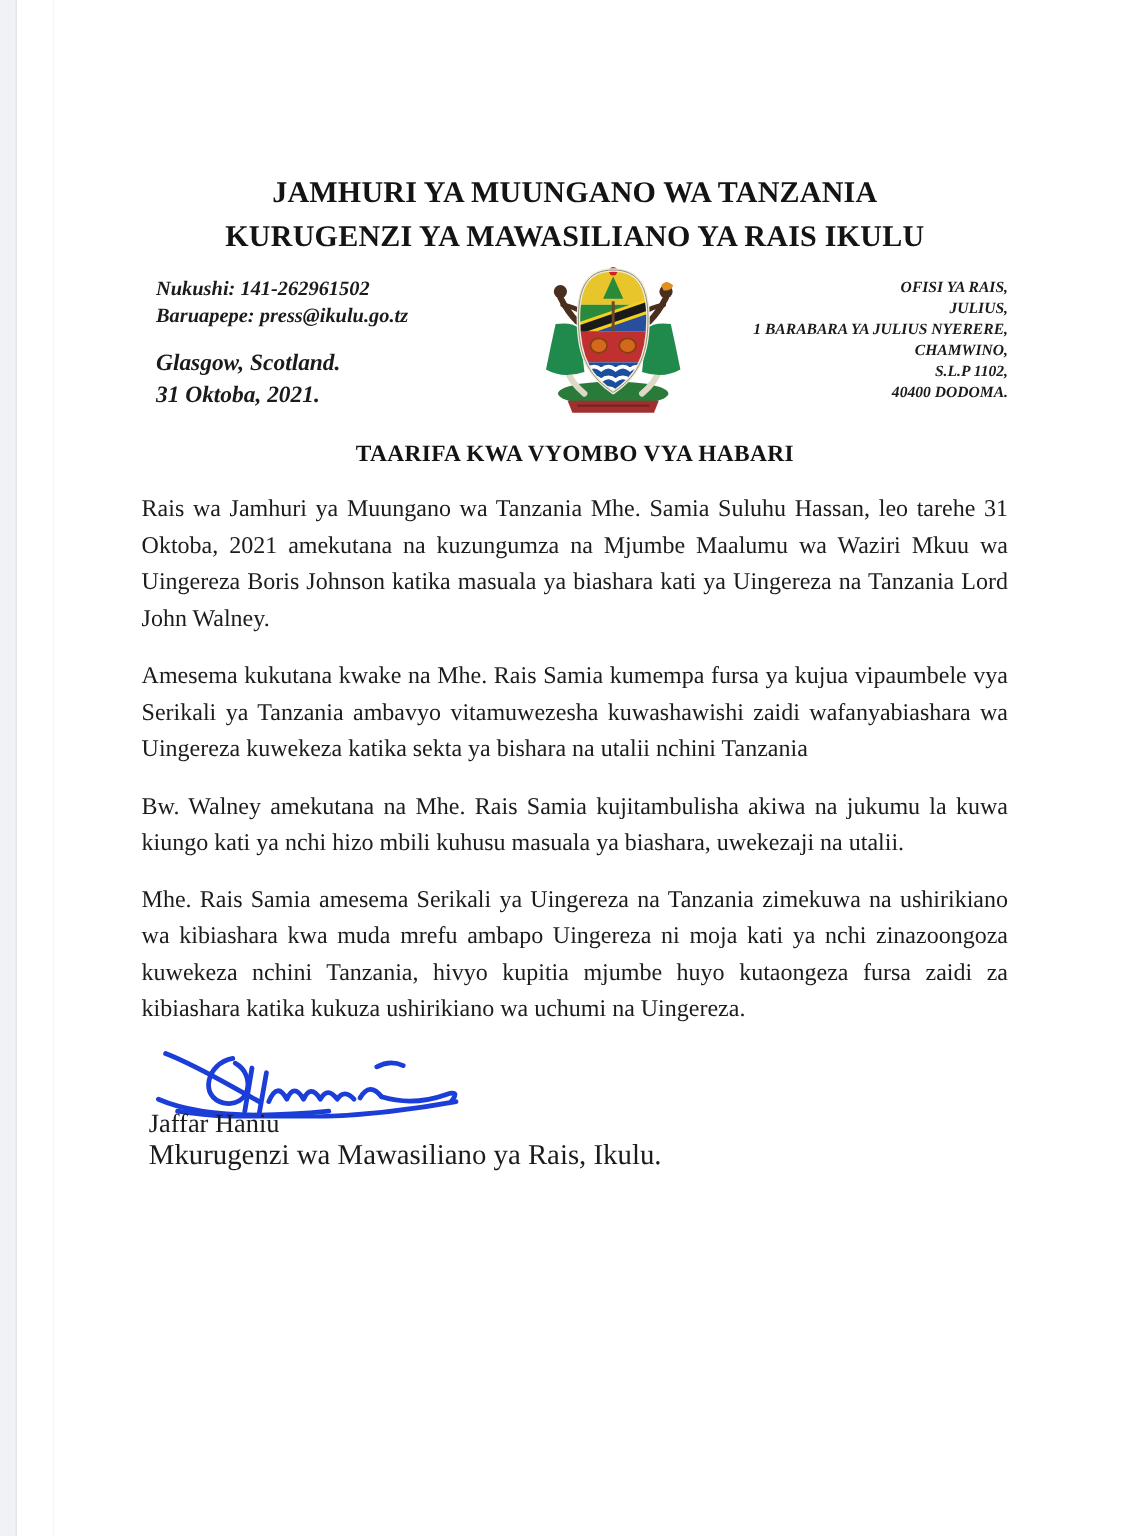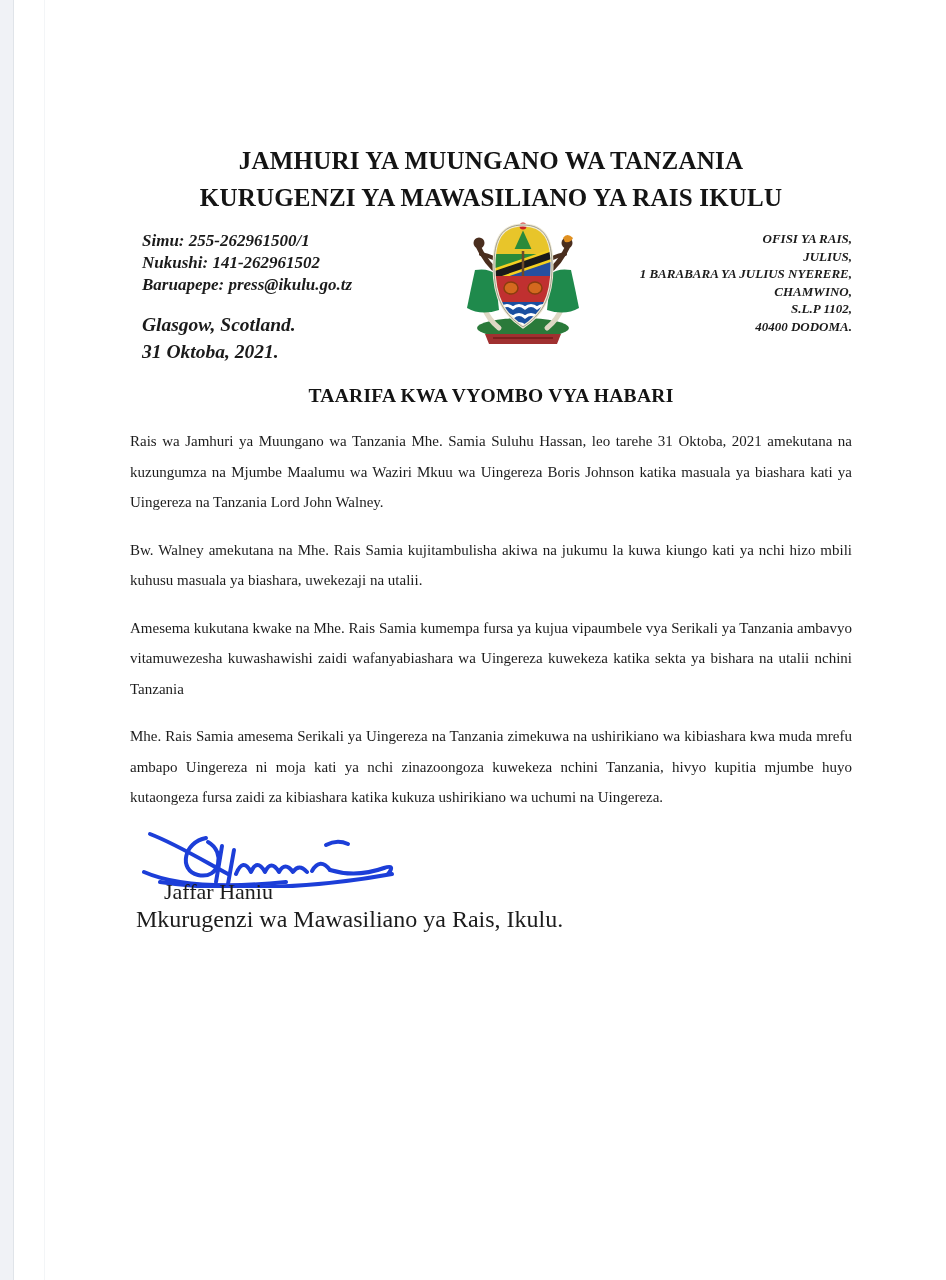--- a/index.html
+++ b/index.html
@@ -13,21 +13,21 @@
   }
   .page-edge {
     position: absolute; left: 0; top: 0; width: 14px; height: 1280px;
     background: #f0f2f6; border-right: 1px solid #e0e4e9;
   }
   .page-edge-line2 {
     position: absolute; left: 44px; top: 0; width: 1px; height: 1280px;
     background: #f3f5f7;
   }
   .page {
-    position: absolute; left: 130px; top: 0; width: 722px; height: 1056px;
+    position: absolute; left: 118px; top: 0; width: 722px; height: 1056px;
   }
   .letterhead-title {
     margin-top: 142px;
     text-align: center;
     font-weight: 700;
     font-size: 25px;
     line-height: 37px;
     letter-spacing: 0.2px;
     color: #141414;
   }
@@ -64,31 +64,31 @@
   .press-heading {
     margin-top: 20px;
     text-align: center;
     font-weight: 700;
     font-size: 19.5px;
     letter-spacing: 0.3px;
     color: #141414;
   }
   .body-text { margin-top: 19px; }
   .body-text p {
-    font-size: 15px;
+    font-size: 20px;
     line-height: 30.5px;
     text-align: justify;
     text-align-last: left;
     margin-bottom: 17px;
     color: #1c1c1c;
   }
   .signature-block { margin-top: 2px; padding-left: 6px; }
   .signature-svg { display: block; margin-left: 0; }
   .signatory-name {
-    font-size: 22px; line-height: 27px; color: #1c1c1c; margin-top: -10px; margin-left: 28px;
+    font-size: 22px; line-height: 27px; color: #1c1c1c; margin-top: -10px;
   }
   .signatory-role {
     font-size: 24px; line-height: 28px; color: #1c1c1c;
   }
 </style>
 </head>
 <body>
 
 <div class="page-edge"></div>
 <div class="page-edge-line2"></div>
@@ -96,21 +96,20 @@
 <div class="page">
 
   <div class="letterhead-title">
     <div>JAMHURI YA MUUNGANO WA TANZANIA</div>
     <div>KURUGENZI YA MAWASILIANO YA RAIS IKULU</div>
   </div>
 
   <div class="header-row">
 
     <div class="header-left">
-      <div class="contact-line">Simu: 255-262961500/1</div>
       <div class="contact-line">Nukushi: 141-262961502</div>
       <div class="contact-line">Baruapepe: press@ikulu.go.tz</div>
       <div class="place-date">
         <div>Glasgow, Scotland.</div>
         <div>31 Oktoba, 2021.</div>
       </div>
     </div>
 
     <div class="header-center">
       <svg class="emblem" width="140" height="132" viewBox="0 0 140 132" xmlns="http://www.w3.org/2000/svg">
@@ -170,22 +169,22 @@
       <div>S.L.P 1102,</div>
       <div>40400 DODOMA.</div>
     </div>
 
   </div>
 
   <div class="press-heading">TAARIFA KWA VYOMBO VYA HABARI</div>
 
   <div class="body-text">
     <p>Rais wa Jamhuri ya Muungano wa Tanzania Mhe. Samia Suluhu Hassan, leo tarehe 31 Oktoba, 2021 amekutana na kuzungumza na Mjumbe Maalumu wa Waziri Mkuu wa Uingereza Boris Johnson katika masuala ya biashara kati ya Uingereza na Tanzania Lord John Walney.</p>
+    <p>Amesema kukutana kwake na Mhe. Rais Samia kumempa fursa ya kujua vipaumbele vya Serikali ya Tanzania ambavyo vitamuwezesha kuwashawishi zaidi wafanyabiashara wa Uingereza kuwekeza katika sekta ya bishara na utalii nchini Tanzania</p>
     <p>Bw. Walney amekutana na Mhe. Rais Samia kujitambulisha akiwa na jukumu la kuwa kiungo kati ya nchi hizo mbili kuhusu masuala ya biashara, uwekezaji na utalii.</p>
-    <p>Amesema kukutana kwake na Mhe. Rais Samia kumempa fursa ya kujua vipaumbele vya Serikali ya Tanzania ambavyo vitamuwezesha kuwashawishi zaidi wafanyabiashara wa Uingereza kuwekeza katika sekta ya bishara na utalii nchini Tanzania</p>
     <p>Mhe. Rais Samia amesema Serikali ya Uingereza na Tanzania zimekuwa na ushirikiano wa kibiashara kwa muda mrefu ambapo Uingereza ni moja kati ya nchi zinazoongoza kuwekeza nchini Tanzania, hivyo kupitia mjumbe huyo kutaongeza fursa zaidi za kibiashara katika kukuza ushirikiano wa uchumi na Uingereza.</p>
   </div>
 
   <div class="signature-block">
     <svg class="signature-svg" width="290" height="58" viewBox="0 0 290 58" xmlns="http://www.w3.org/2000/svg">
       <g stroke="#1c3ed8" stroke-width="4" fill="none" stroke-linecap="round" stroke-linejoin="round">
         <path d="M14 4 C 40 14 66 30 92 44"></path>
         <path d="M70 8 C 48 12 42 40 62 45 C 84 50 90 22 72 12"></path>
         <path d="M86 16 L 80 52"></path>
         <path d="M98 20 L 92 54"></path>

